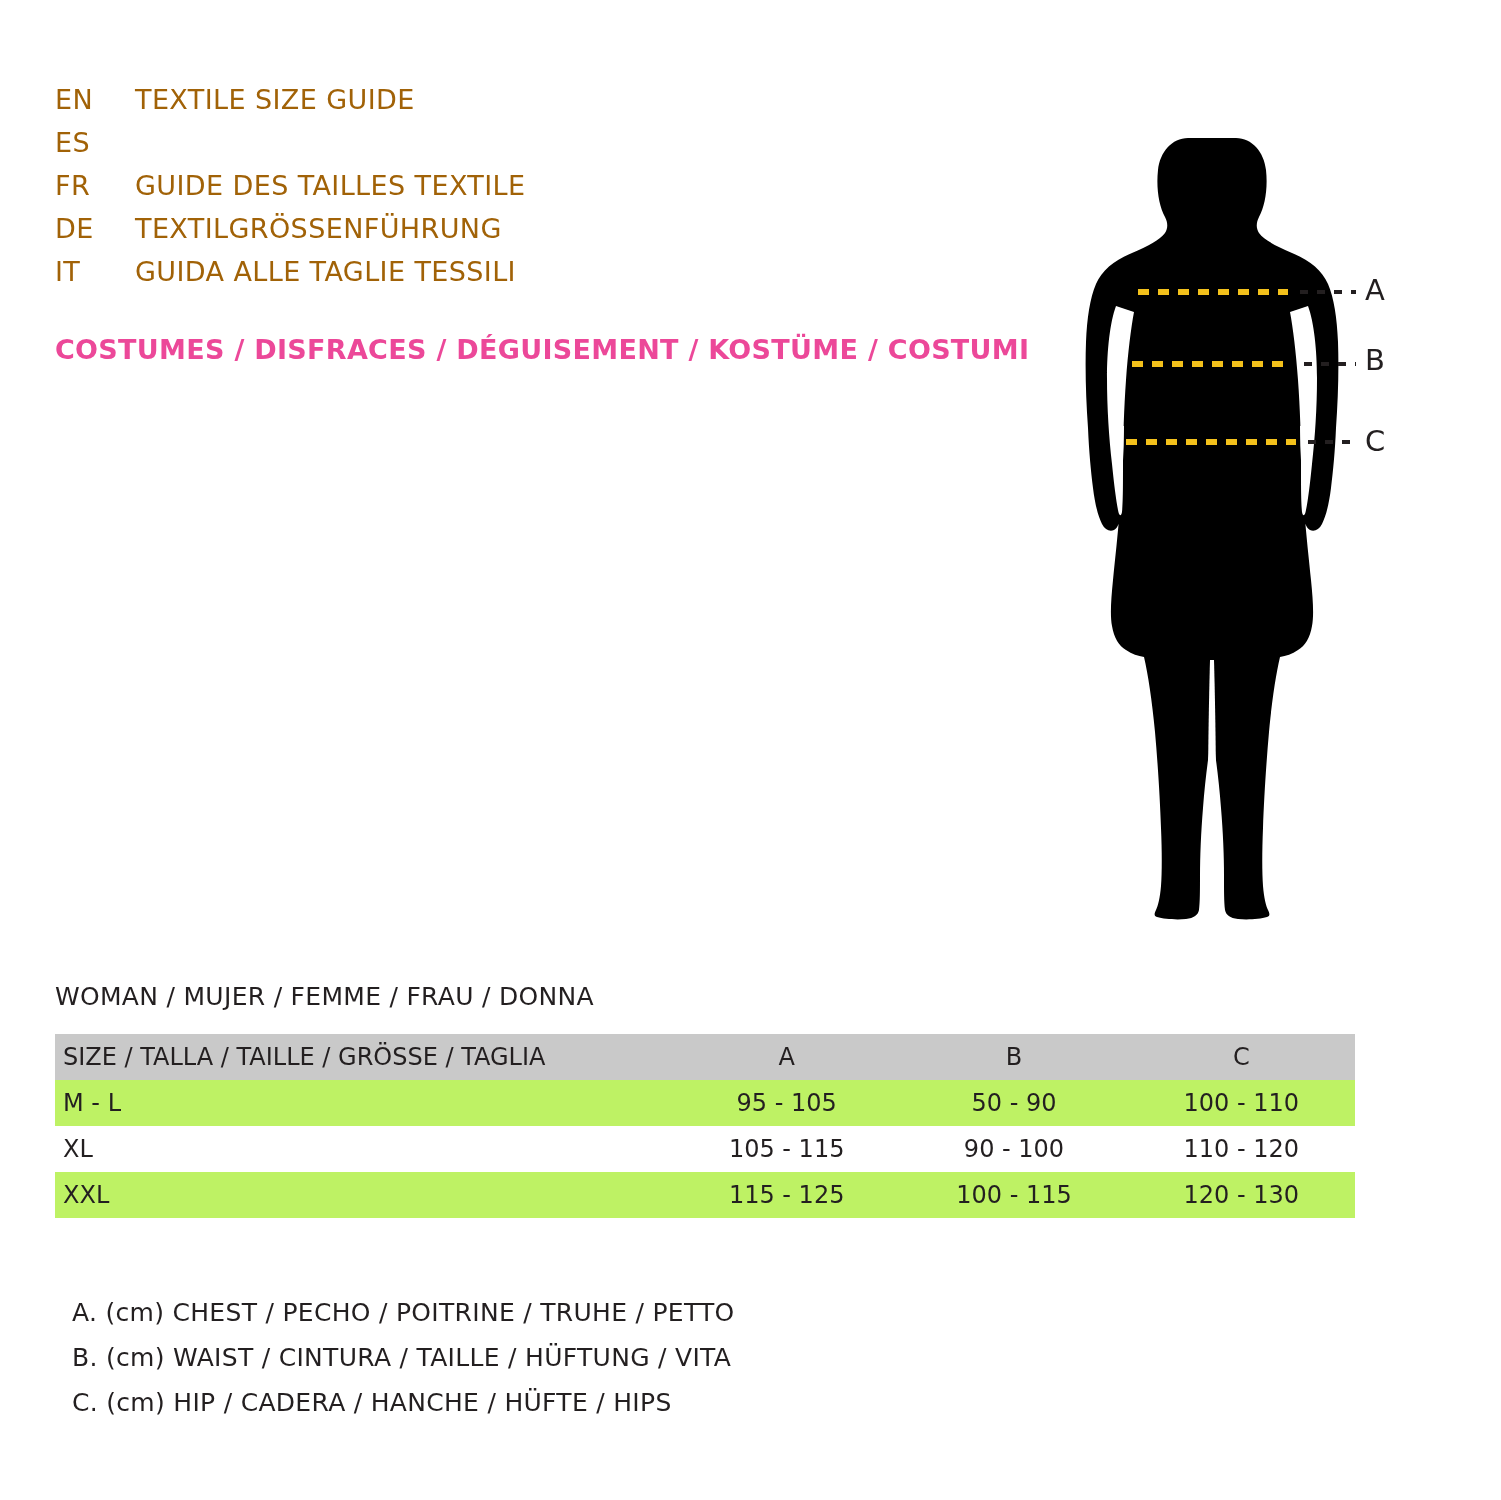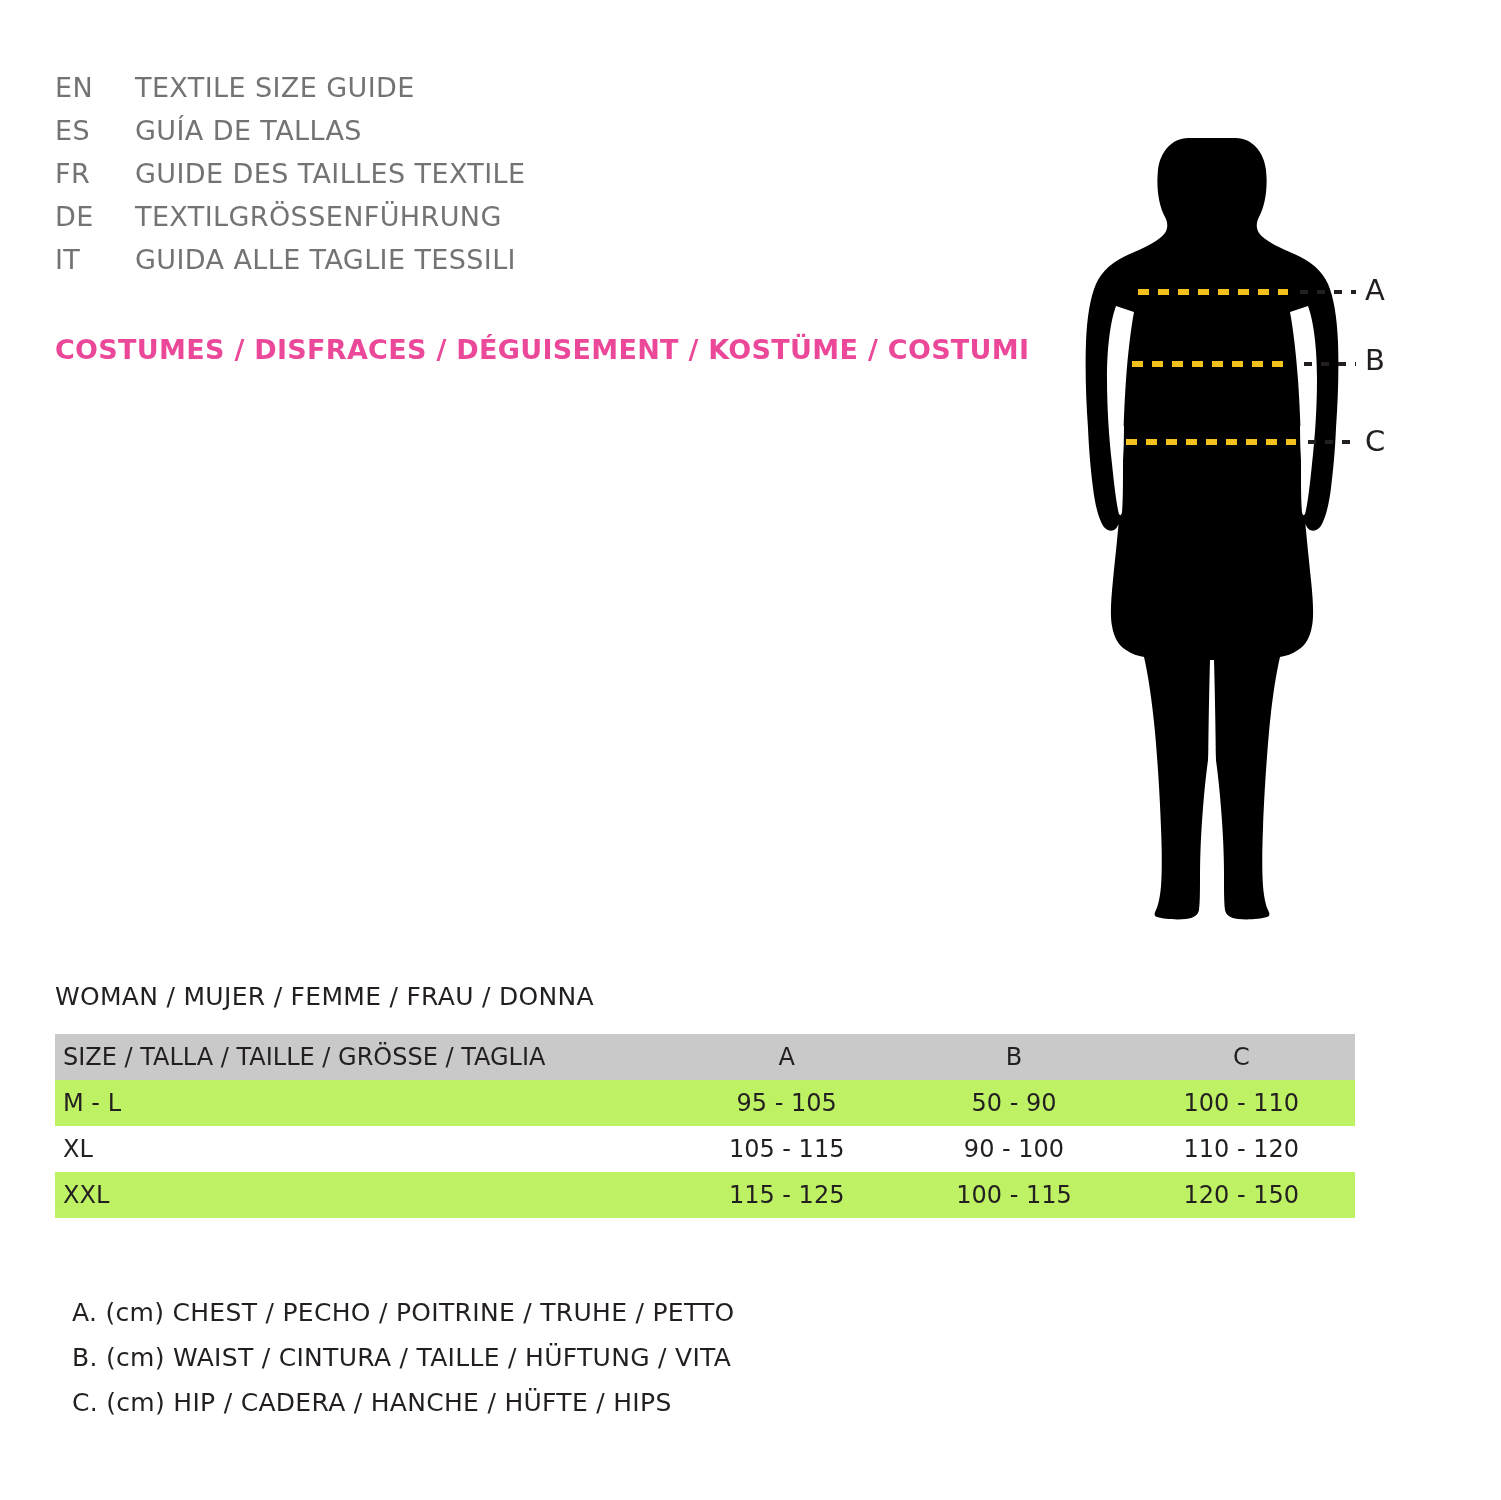--- a/index.html
+++ b/index.html
@@ -18,25 +18,25 @@
 
   
   .lang-block {
     position: absolute;
     left: 55px;
     top: 72px;
     width: 700px;
   }
   .lang-row {
     display: flex;
-    align-items: flex-start;
+    align-items: flex-end;
     height: 43px;
     font-size: 27px;
     letter-spacing: 0.4px;
-    color: #737373;
+    color: #a16207;
   }
   .lang-code {
     width: 80px;
     flex: 0 0 80px;
   }
   .lang-text {
     flex: 1 1 auto;
   }
 
   .costumes-line {
@@ -135,21 +135,20 @@
 </head>
 <body>
 
 <div class="lang-block">
   <div class="lang-row">
     <span class="lang-code">EN</span>
     <span class="lang-text">TEXTILE SIZE GUIDE</span>
   </div>
   <div class="lang-row">
     <span class="lang-code">ES</span>
-    <span class="lang-text">GUÍA DE TALLAS</span>
   </div>
   <div class="lang-row">
     <span class="lang-code">FR</span>
     <span class="lang-text">GUIDE DES TAILLES TEXTILE</span>
   </div>
   <div class="lang-row">
     <span class="lang-code">DE</span>
     <span class="lang-text">TEXTILGRÖSSENFÜHRUNG</span>
   </div>
   <div class="lang-row">
@@ -296,21 +295,21 @@
       <tr class="odd">
         <td class="col-size">XL</td>
         <td>105 - 115</td>
         <td>90 - 100</td>
         <td>110 - 120</td>
       </tr>
       <tr class="even">
         <td class="col-size">XXL</td>
         <td>115 - 125</td>
         <td>100 - 115</td>
-        <td>120 - 150</td>
+        <td>120 - 130</td>
       </tr>
     </tbody>
   </table>
 </div>
 
 <div class="legend">
   <div class="legend-row">A. (cm) CHEST / PECHO / POITRINE / TRUHE / PETTO</div>
   <div class="legend-row">B. (cm) WAIST / CINTURA / TAILLE / HÜFTUNG / VITA</div>
   <div class="legend-row">C. (cm) HIP / CADERA / HANCHE / HÜFTE / HIPS</div>
 </div>

